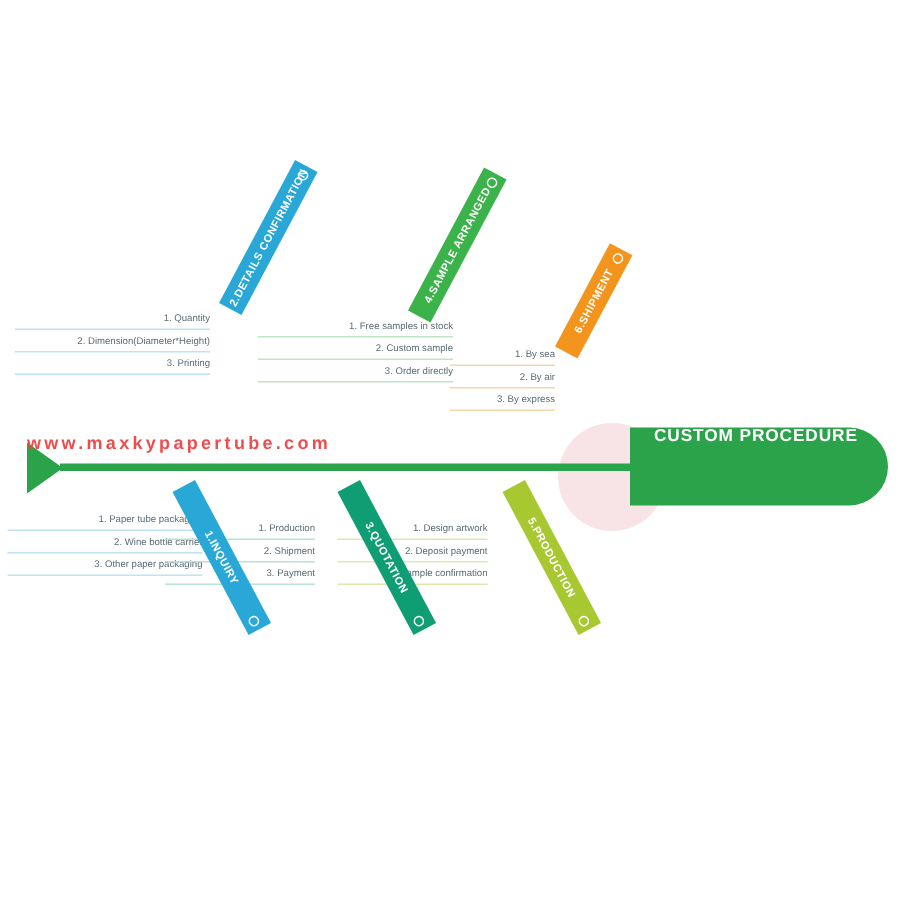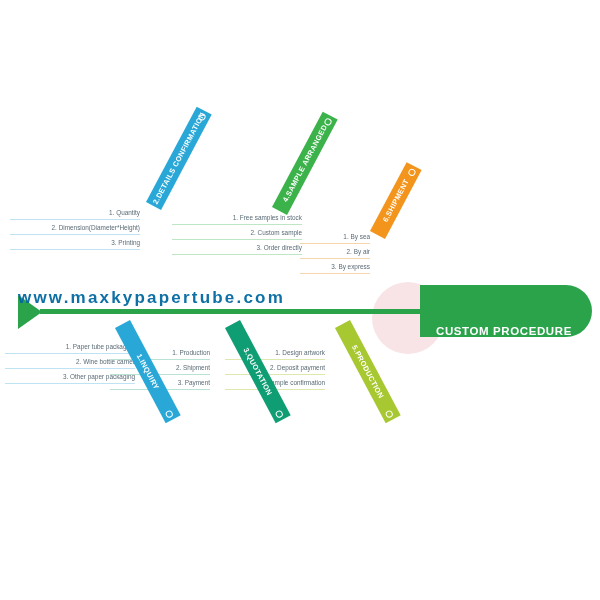--- a/index.html
+++ b/index.html
@@ -21,23 +21,23 @@
     width: 600px;
     height: 600px;
   }
   
   .watermark {
     position: absolute;
     left: 18px;
     top: 288px;
     width: 300px;
     height: 22px;
-    font-size: 17px;
+    font-size: 12px;
     letter-spacing: 2.2px;
-    color: #0369a1;
+    color: #ef4444;
     font-weight: 700;
     white-space: nowrap;
     z-index: 8;
     opacity: .95;
     font-family: "Liberation Sans", sans-serif;
   }
   .blush {
     position: absolute;
     left: 372px;
     top: 282px;
@@ -71,21 +71,21 @@
   .head {
     position: absolute;
     left: 420px;
     top: 285px;
     width: 172px;
     height: 52px;
     background: #2aa34a;
     border-radius: 0 90px 90px 0;
     z-index: 7;
     display: flex;
-    align-items: flex-end;
+    align-items: flex-start;
   }
   .head-label {
     color: #ffffff;
     font-weight: 700;
     font-size: 11.5px;
     letter-spacing: .6px;
     margin-left: 16px;
     white-space: nowrap;
   }
   

